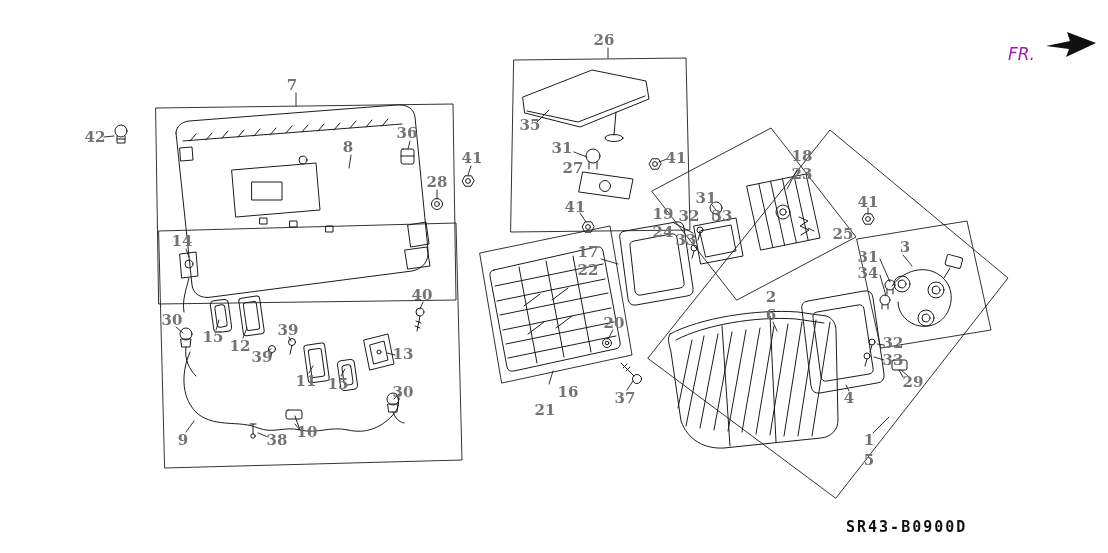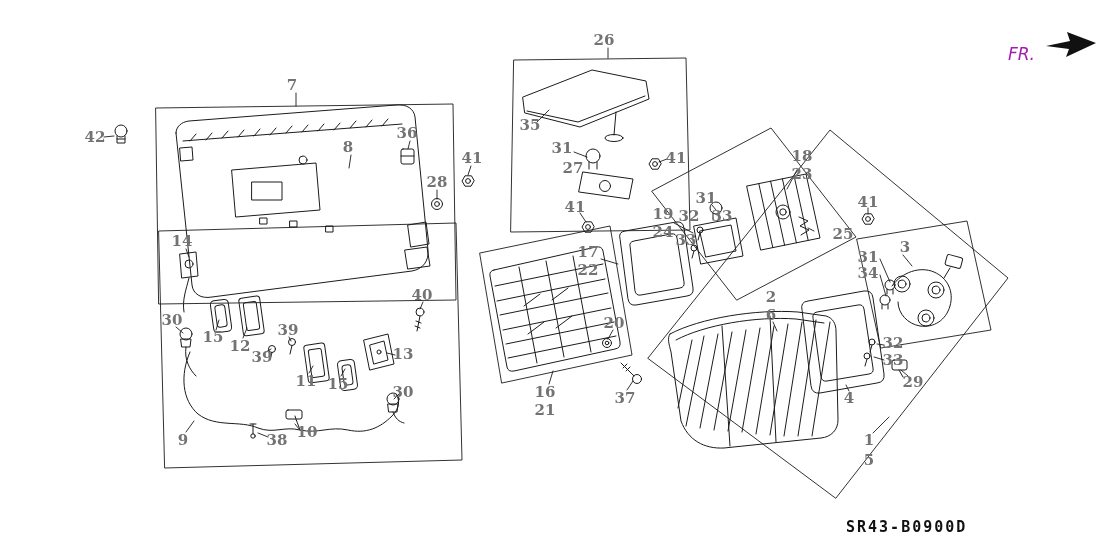--- a/index.html
+++ b/index.html
@@ -360,21 +360,21 @@
       <div class="callout" style="left: 686px; top: 240px;">33</div>
       <div class="callout" style="left: 843px; top: 234px;">25</div>
       <div class="callout" style="left: 575px; top: 207px;">41</div>
       <div class="callout" style="left: 588px; top: 252px;">17</div>
       <div class="callout" style="left: 588px; top: 270px;">22</div>
       <div class="callout" style="left: 868px; top: 202px;">41</div>
       <div class="callout" style="left: 905px; top: 247px;">3</div>
       <div class="callout" style="left: 868px; top: 257px;">31</div>
       <div class="callout" style="left: 868px; top: 273px;">34</div>
       <div class="callout" style="left: 614px; top: 323px;">20</div>
-      <div class="callout" style="left: 545px; top: 392px;">16</div>
+      <div class="callout" style="left: 568px; top: 392px;">16</div>
       <div class="callout" style="left: 545px; top: 410px;">21</div>
       <div class="callout" style="left: 625px; top: 398px;">37</div>
       <div class="callout" style="left: 771px; top: 297px;">2</div>
       <div class="callout" style="left: 771px; top: 315px;">6</div>
       <div class="callout" style="left: 849px; top: 398px;">4</div>
       <div class="callout" style="left: 869px; top: 440px;">1</div>
       <div class="callout" style="left: 869px; top: 460px;">5</div>
       <div class="callout" style="left: 893px; top: 343px;">32</div>
       <div class="callout" style="left: 893px; top: 360px;">33</div>
       <div class="callout" style="left: 913px; top: 382px;">29</div>

